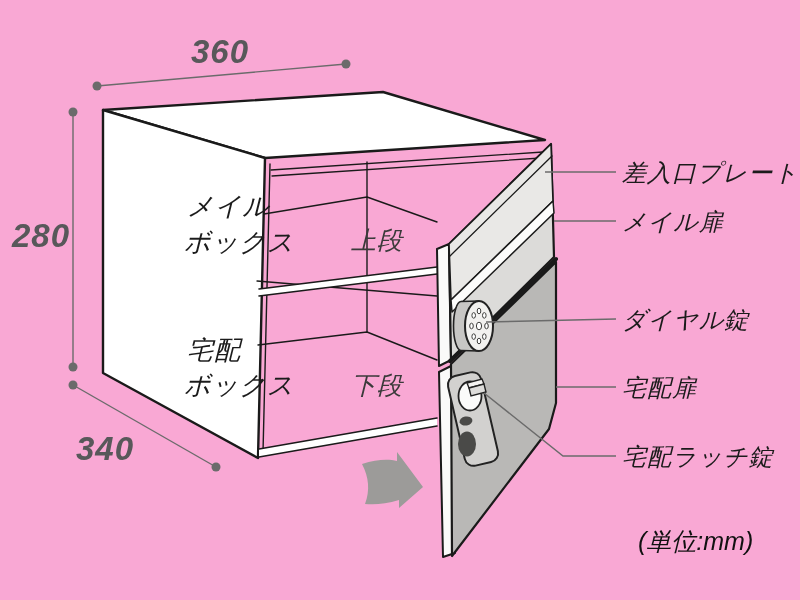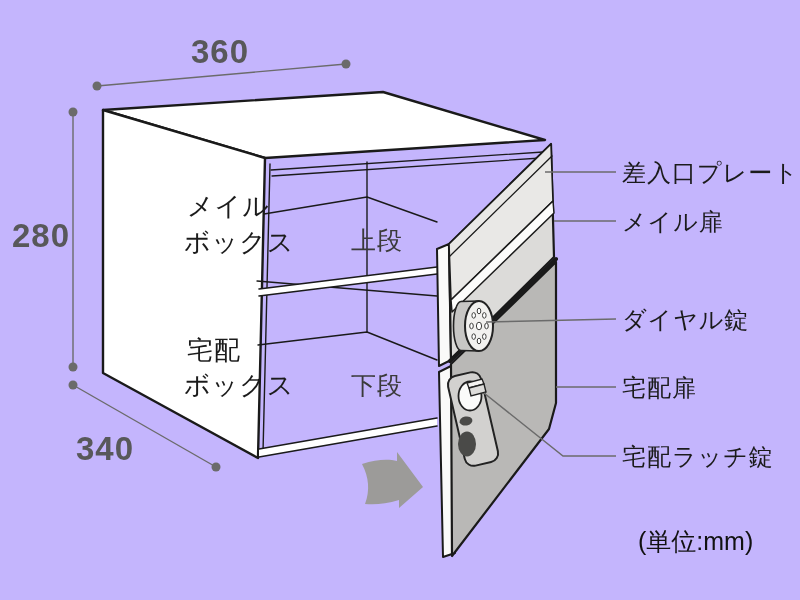--- a/index.html
+++ b/index.html
@@ -1,18 +1,19 @@
 <!DOCTYPE html>
 <html><head>
 <meta charset="utf-8">
 <style>
   html,body{margin:0;padding:0;background:#ffffff;}
   #canvas{
-    position:relative;width:800px;height:600px;background:#c4b5fd;overflow:hidden;
+    position:relative;width:800px;height:600px;background:#f9a8d4;overflow:hidden;
     font-family:"Liberation Sans","DejaVu Sans",sans-serif;
+    font-style:italic;
   }
   svg{position:absolute;left:0;top:0;}
   text{font-family:"Liberation Sans","DejaVu Sans",sans-serif;}
   .dim-num{font-size:33px;font-weight:bold;fill:#58585a;letter-spacing:1px;}
   .cjk{font-size:26px;fill:#1b1b1b;letter-spacing:1px;}
   .tier{font-size:25px;fill:#3a3a3a;letter-spacing:1px;}
   .callout{font-size:24px;fill:#1b1b1b;letter-spacing:1px;}
   .unit{font-size:25px;fill:#111111;}
   .ln{stroke:#1a1a1a;fill:none;}
   .dimln{stroke:#6b6b6b;stroke-width:1.4;fill:none;}

